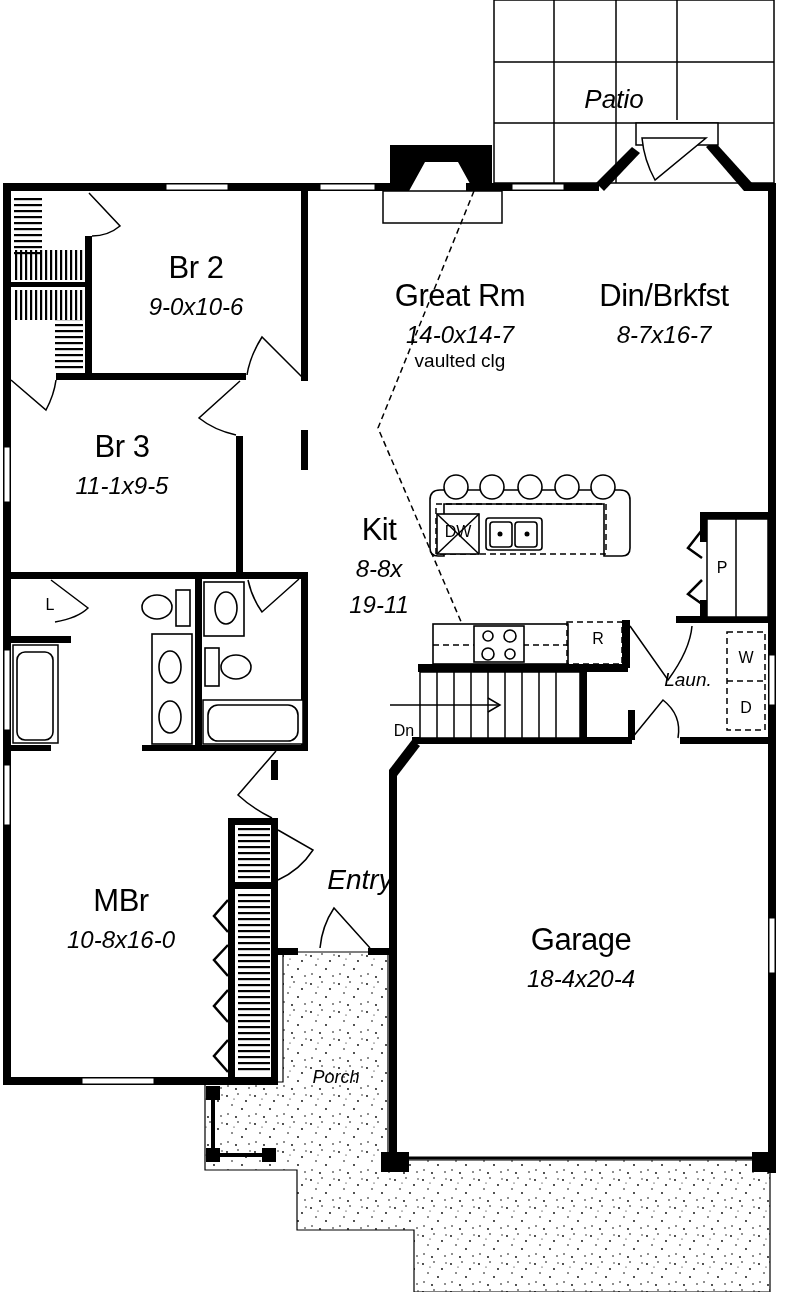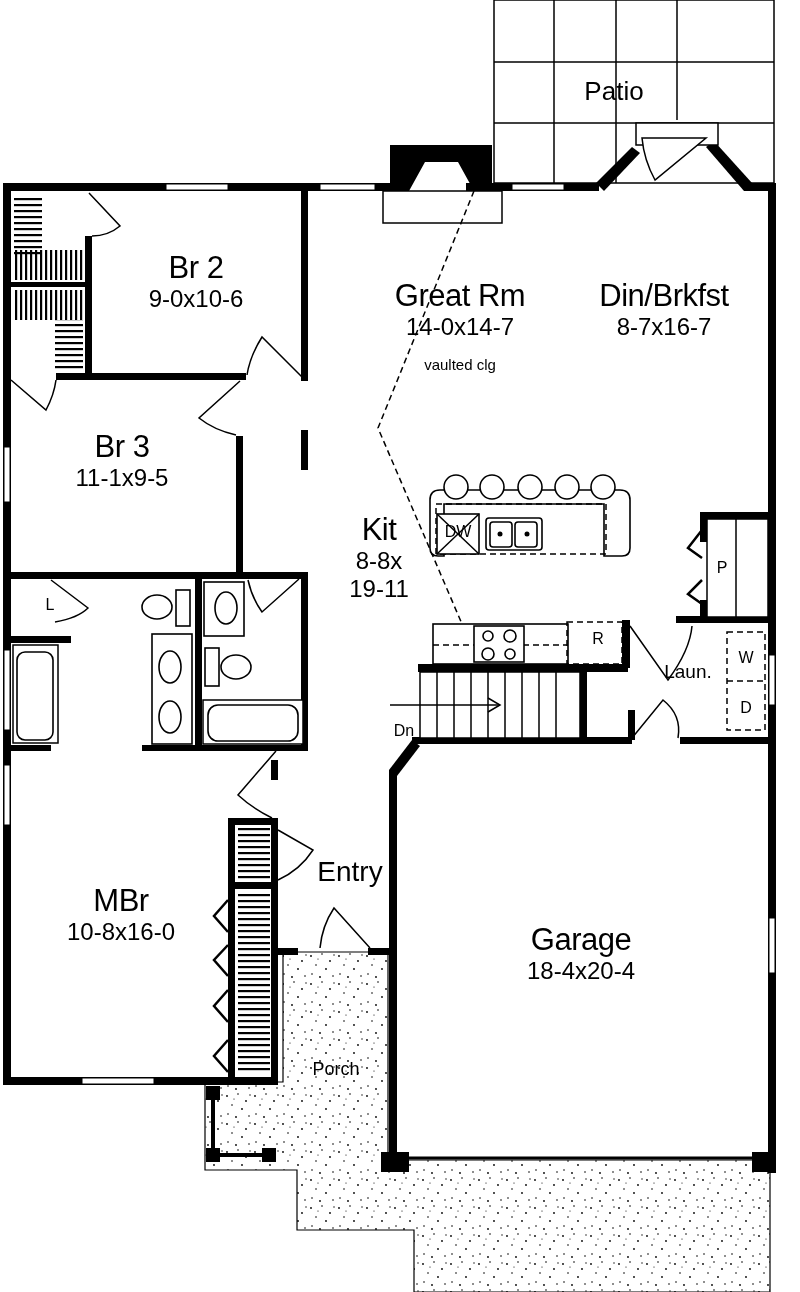--- a/index.html
+++ b/index.html
@@ -4,22 +4,22 @@
 <style>
   html, body { margin: 0; padding: 0; background: #ffffff; }
   body { width: 800px; height: 1292px; overflow: hidden; position: relative; font-family: "Liberation Sans", sans-serif; }
   svg { position: absolute; left: 0; top: 0; }
   .wall { fill: #000; }
   .thin { stroke: #000; stroke-width: 1.5; fill: none; }
   .dash { stroke: #000; stroke-width: 1.5; fill: none; stroke-dasharray: 6 4; }
   .fixture { stroke: #000; stroke-width: 1.6; fill: #fff; }
   .lbl { position: absolute; text-align: center; color: #000; white-space: nowrap; line-height: 1; transform: translateX(-50%); }
   .room-name { font-size: 31px; letter-spacing: -0.5px; }
-  .room-dim { font-size: 24px; margin-top: 4px; }
-  .room-note { font-size: 15px; margin-top: 18px; }
+  .room-dim { font-size: 24px; margin-top: 12px; font-style: italic; }
+  .room-note { font-size: 19px; margin-top: 4px; }
   .small { font-size: 16px; }
 </style>
 </head>
 <body>
 
 <svg width="800" height="1292" viewBox="0 0 800 1292">
 
   <defs>
     <pattern id="stipple" width="28" height="28" patternUnits="userSpaceOnUse">
       <circle cx="3" cy="4" r="0.9" fill="#000"></circle>
@@ -280,21 +280,21 @@
   <div class="room-name">Kit</div>
   <div class="room-dim">8-8x</div>
   <div class="room-dim">19-11</div>
 </div>
 
 <div class="lbl" style="left:121px; top:885px;">
   <div class="room-name">MBr</div>
   <div class="room-dim">10-8x16-0</div>
 </div>
 
-<div class="lbl" style="left:350px; top:854px;">
+<div class="lbl" style="left:360px; top:854px;">
   <div class="room-dim" style="font-size:28px">Entry</div>
 </div>
 
 <div class="lbl" style="left:581px; top:924px;">
   <div class="room-name">Garage</div>
   <div class="room-dim">18-4x20-4</div>
 </div>
 
 <div class="lbl" style="left:336px; top:1056px;">
   <div class="room-dim" style="font-size:18px">Porch</div>

